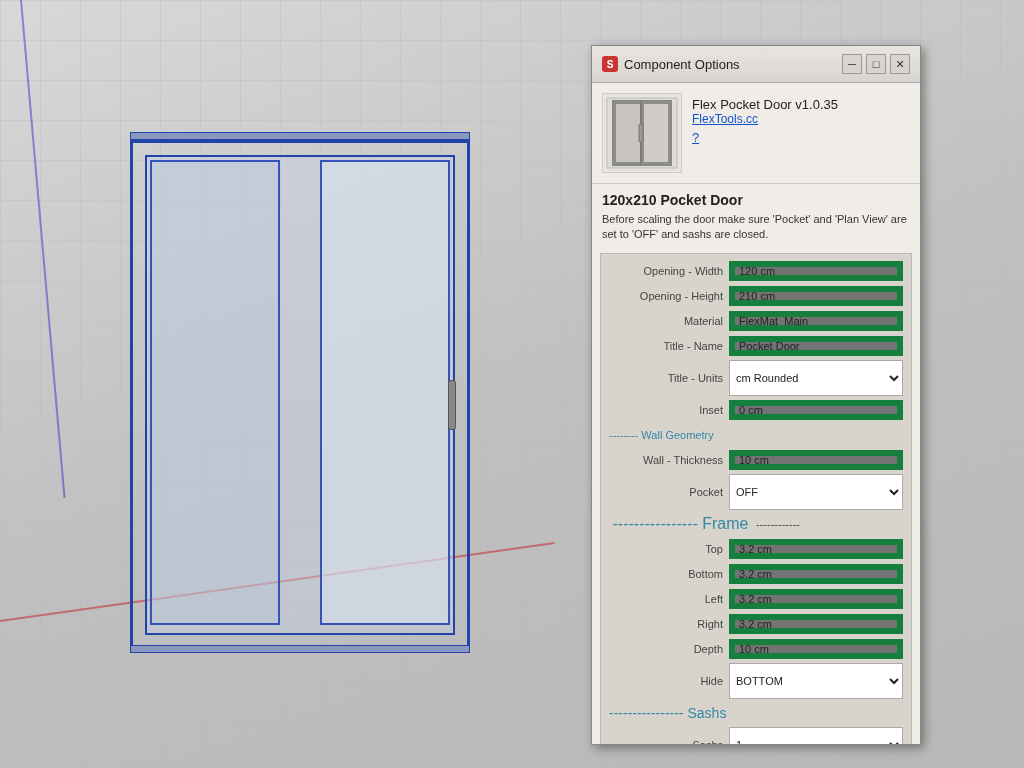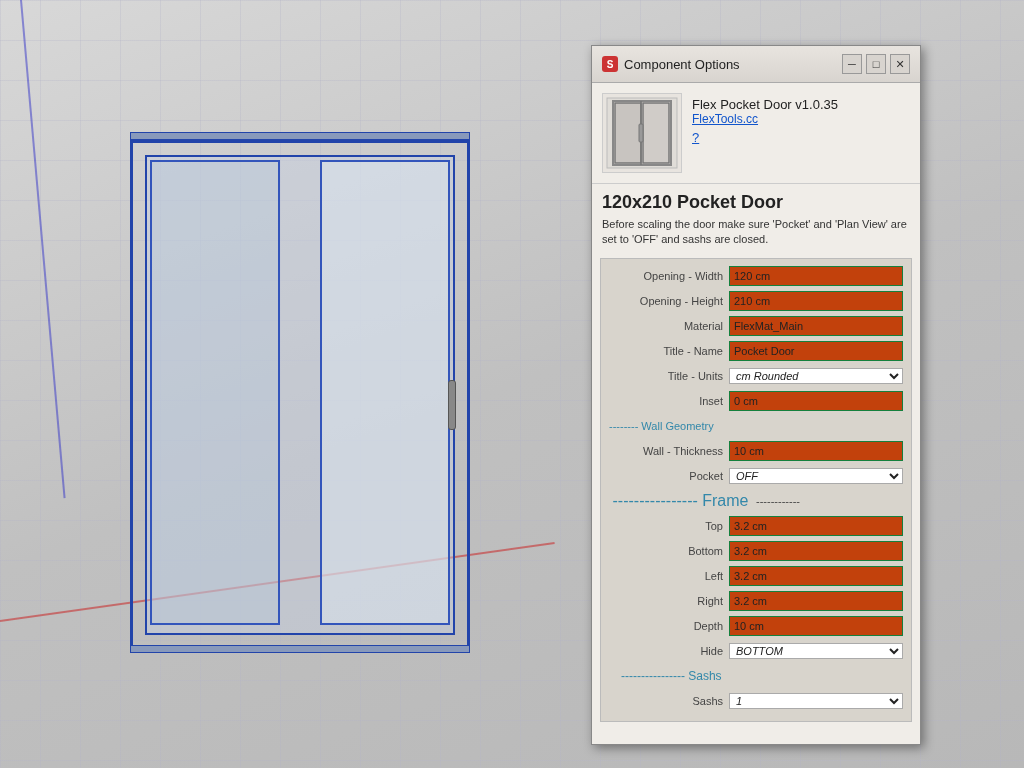--- a/index.html
+++ b/index.html
@@ -265,21 +265,21 @@
     }
     .dialog-content::-webkit-scrollbar-track {
       background: #e0ddd8;
     }
     .dialog-content::-webkit-scrollbar-thumb {
       background: #b0ada8;
       border: 1px solid #999;
     }
 
     .section-title {
-      font-size: 18px;
+      font-size: 14px;
       font-weight: bold;
       color: #222;
       padding: 8px 10px 4px 10px;
     }
 
     .section-note {
       font-size: 11px;
       color: #333;
       padding: 0 10px 6px 10px;
       line-height: 1.4;
@@ -305,39 +305,38 @@
       color: #444;
       font-size: 11px;
       width: 120px;
       flex-shrink: 0;
       padding-right: 6px;
     }
 
     .prop-input {
       flex: 1;
       height: 20px;
-      background: #c2410c;
-      border: 1px solid #15803d;
+      background: #737373;
+      border: 6px solid #15803d;
       padding: 0 4px;
       font-size: 11px;
       color: #222;
       outline: none;
     }
 
     .prop-select {
       flex: 1;
-      height: 16px;
+      height: 36px;
       background: white;
       border: 1px solid #aaa;
       padding: 0 2px;
       font-size: 11px;
       color: #222;
       outline: none;
       appearance: auto;
-      font-style: italic;
     }
 
     .prop-static {
       flex: 1;
       height: 20px;
       background: #e8e4e0;
       border: 1px solid #ccc;
       padding: 0 4px;
       font-size: 11px;
       color: #444;
@@ -515,21 +514,21 @@
         <select class="prop-select">
           <option>BOTTOM</option>
           <option>TOP</option>
           <option>LEFT</option>
           <option>RIGHT</option>
           <option>NONE</option>
         </select>
       </div>
 
       <div class="prop-row">
-        <span style="color:#3388aa; font-size:12px; flex:1;margin-left:12px;">---------------- Sashs</span>
+        <span style="color:#3388aa; font-size:14px; flex:1;">---------------- Sashs</span>
       </div>
 
       <div class="prop-row">
         <span class="prop-label">Sashs</span>
         <select class="prop-select">
           <option>1</option>
           <option>2</option>
           <option>3</option>
           <option>4</option>
         </select>

